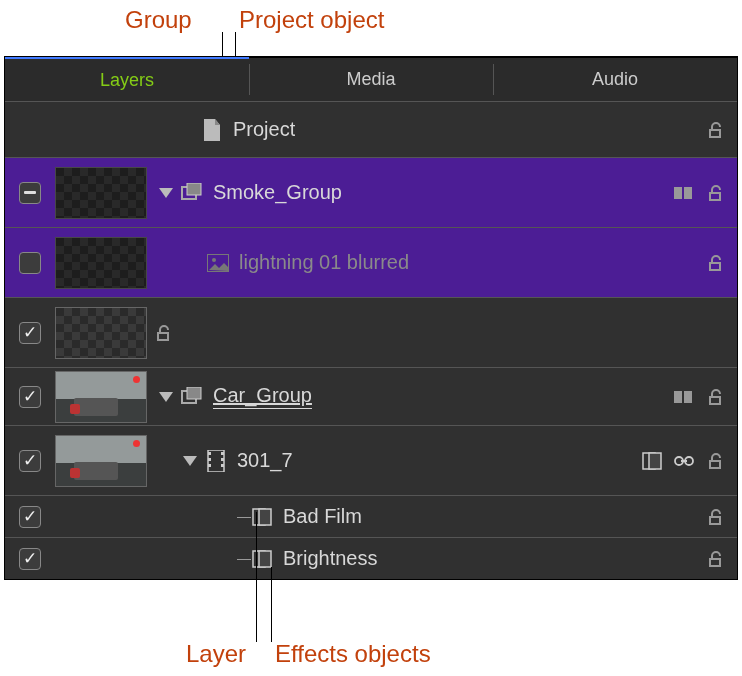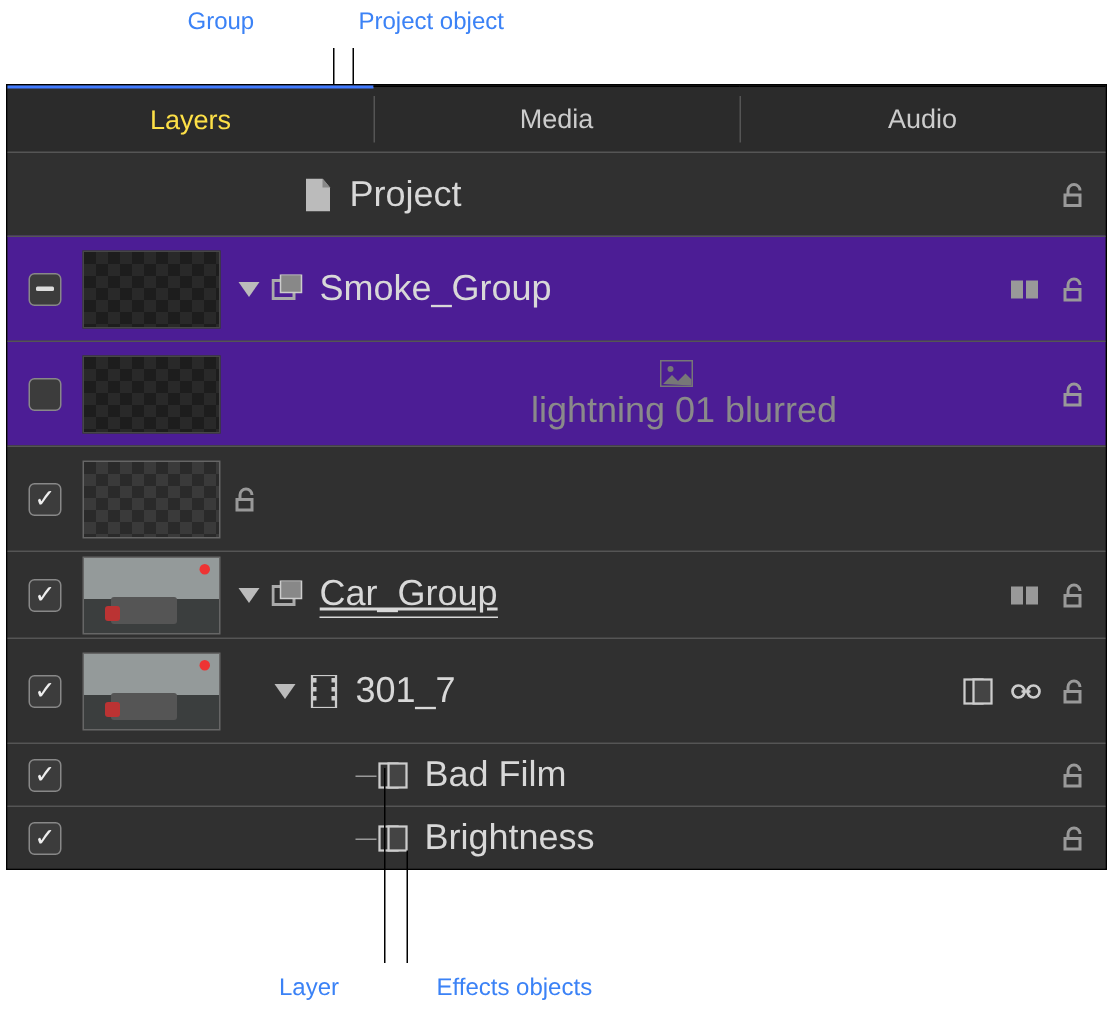--- a/index.html
+++ b/index.html
@@ -22,22 +22,22 @@
     }
     .annotations-bottom {
       position: absolute;
       bottom: 8px;
       left: 0;
       width: 100%;
       height: 50px;
     }
     .ann-label {
       position: absolute;
-      font-size: 16px;
-      color: #3b82f6;
+      font-size: 24px;
+      color: #c2410c;
       white-space: nowrap;
     }
     .leader {
       position: absolute;
       background: #000;
       width: 1px;
     }
 
     
     .panel {
@@ -67,21 +67,21 @@
       position: relative;
     }
     .tab + .tab::before {
       content: "";
       position: absolute;
       left: 0; top: 6px; bottom: 6px;
       width: 1px;
       background: #555;
     }
     .tab.active {
-      color: #fde047;
+      color: #84cc16;
       border-top: 2px solid #427bff;
     }
 
     
     .rows { }
     .row {
       display: flex;
       align-items: center;
       height: 70px;
       border-top: 1px solid #555;
@@ -167,21 +167,21 @@
       background:#e33;
       border-radius:50%;
     }
     .thumb.dimmed { filter: brightness(0.7); }
 
     
     .tree {
       flex: 1;
       display: flex;
       align-items: center;
-      font-size: 24px;
+      font-size: 20px;
       color: #d8d8d8;
       min-width: 0;
     }
     .tree.dimmed { color: #8a8a8a; }
     .disclosure {
       width: 0; height: 0;
       border-style: solid;
       margin-right: 8px;
       cursor: pointer;
       flex-shrink: 0;
@@ -197,21 +197,21 @@
     .type-icon {
       width: 22px; height: 22px;
       margin-right: 10px;
       flex-shrink: 0;
       display:flex; align-items:center; justify-content:center;
     }
     .label-text { white-space: nowrap; overflow:hidden; text-overflow:ellipsis; }
     .underlined { border-bottom: 1px solid currentColor; padding-bottom:1px;text-decoration:underline; }   
     .ind-1 { padding-left: 6px; }    
     .ind-2 { padding-left: 30px; }
-    .ind-3 { padding-left: 54px; flex-direction: column; }
+    .ind-3 { padding-left: 54px; }
     .ind-fx { padding-left: 84px; }
 
     
     .row.small .cb-cell { width: 50px; }
     .row.small .thumb-spacer { width: 92px; margin-right:6px; flex-shrink:0; }
 
     
     .right-icons {
       display: flex;
       align-items: center;
@@ -478,16 +478,16 @@
             </svg>
         </span>
       </div>
     </div>
 
   </div>
 </div>
 
 <div class="annotations-bottom">
   <span class="ann-label" style="left:186px; bottom:0;">Layer</span>
-  <span class="ann-label" style="left:275px; bottom:0;margin-left:16px;">Effects objects</span>
+  <span class="ann-label" style="left:275px; bottom:0;">Effects objects</span>
   <div class="leader" style="left:256px; bottom:26px; height:130px;"></div>
   <div class="leader" style="left:271px; bottom:26px; height:75px;"></div>
 </div>
 
 </body></html>

